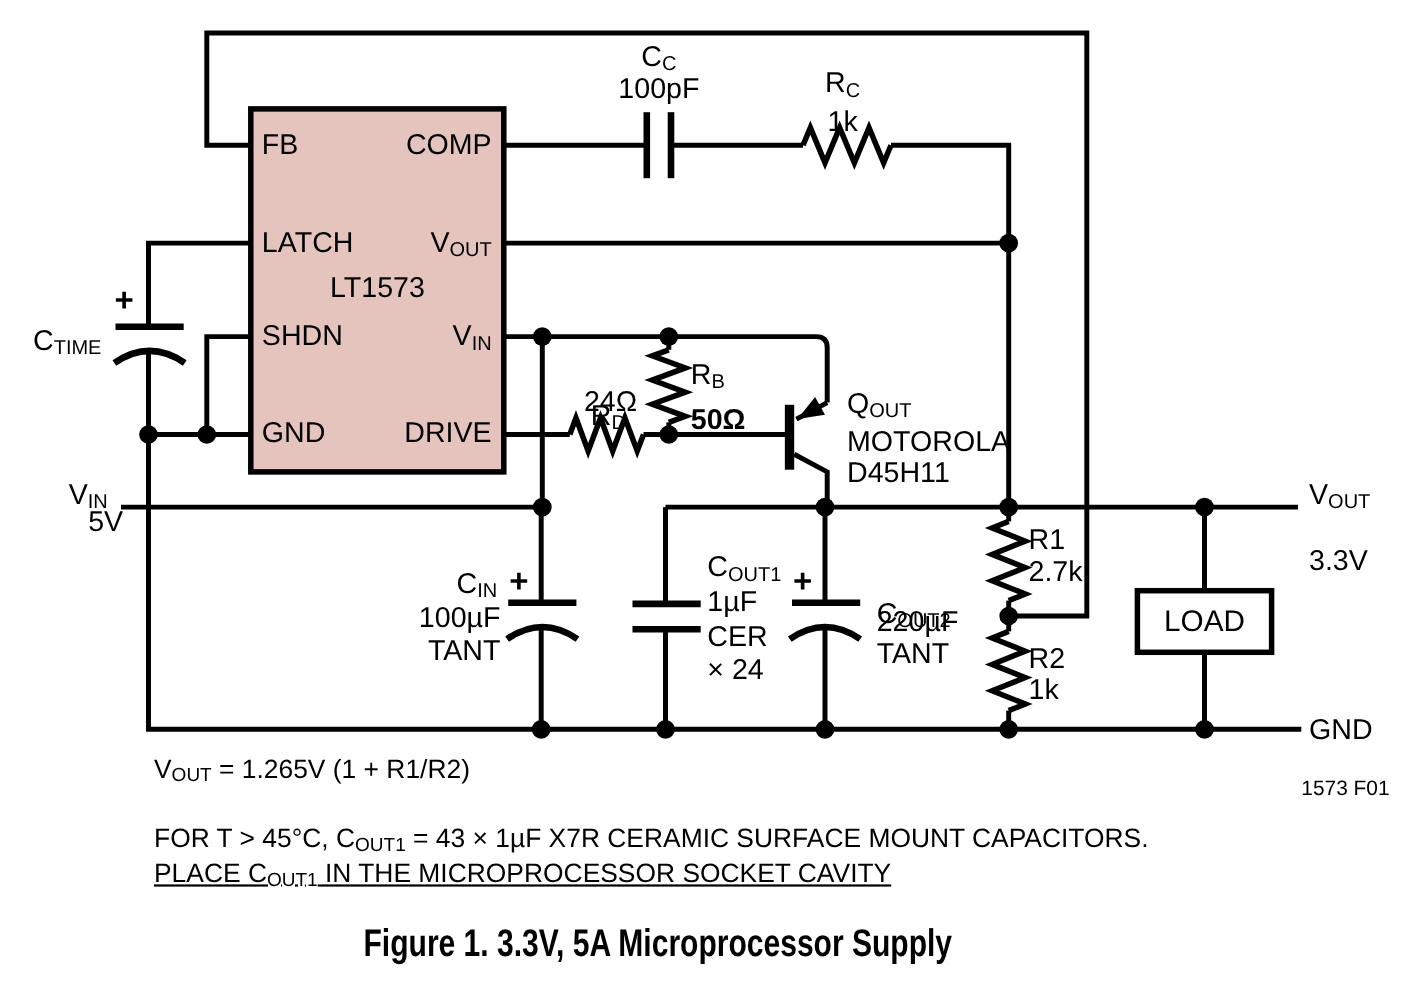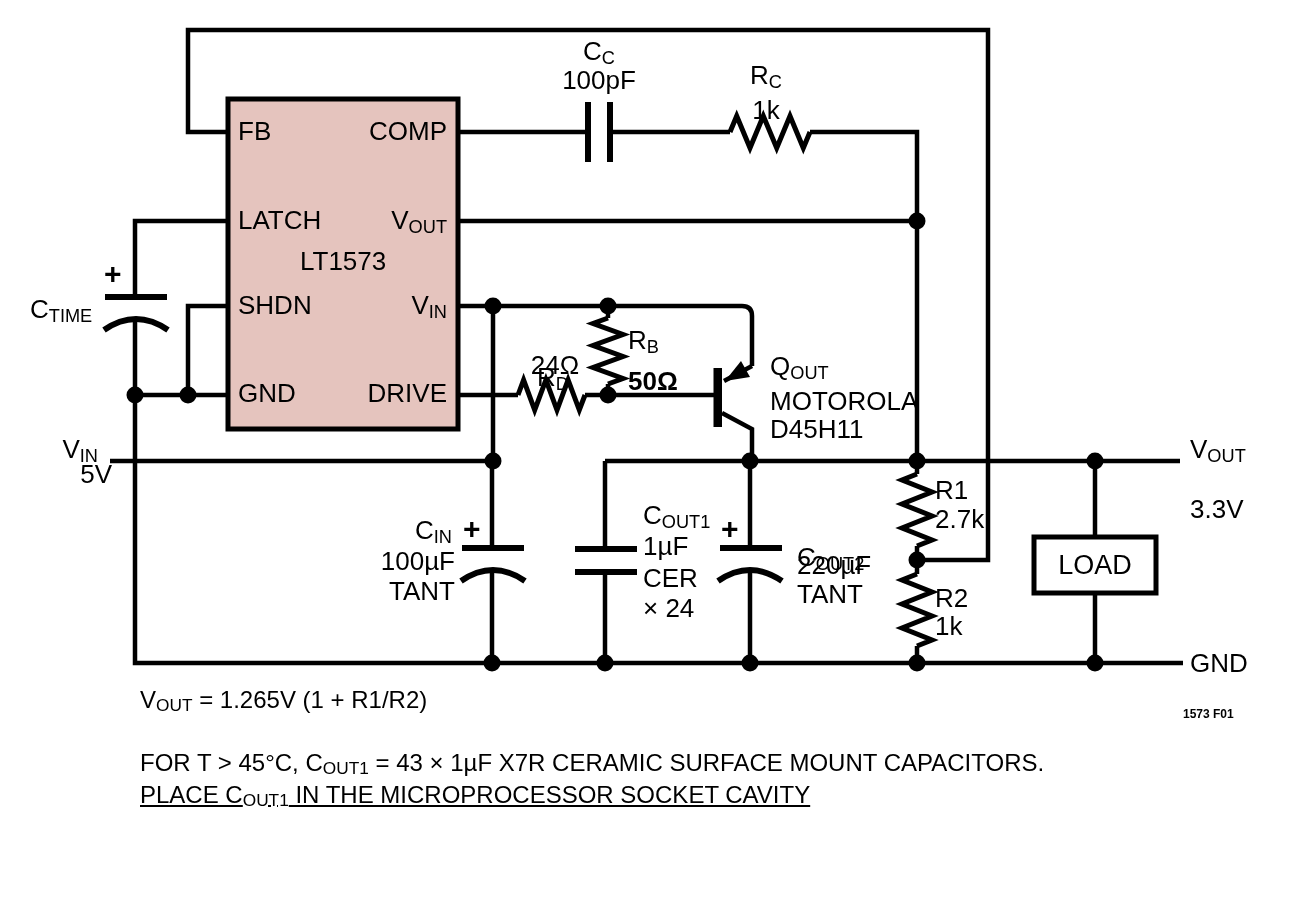--- a/index.html
+++ b/index.html
@@ -6,21 +6,21 @@
   #stage{position:relative;width:1292px;height:902px;background:#fff;overflow:hidden;
          font-family:"Liberation Sans",sans-serif;color:#000;}
   #schematic{position:absolute;left:0;top:0;}
   .lbl{position:absolute;font-size:26px;line-height:1.05;white-space:nowrap;color:#000;}
   .lbl sub{font-size:70%;line-height:0;vertical-align:-0.22em;letter-spacing:0;}
   .ctr{transform:translateX(-50%);}
   .rt{text-align:right;}
   .plus{font-size:30px;font-weight:bold;}
   .note{position:absolute;font-size:24px;line-height:1.1;white-space:nowrap;}
   .note sub{font-size:72%;line-height:0;vertical-align:-0.2em;}
-  .small{font-size:12px;font-weight:bold;}
+  .small{font-size:19px;}
   .loadlbl{position:absolute;display:flex;align-items:center;justify-content:center;font-size:27px;}
   .caption-wrap{position:absolute;left:255px;top:838px;width:545px;text-align:center;}
   .caption-text{display:inline-block;font-size:35px;font-weight:bold;transform:scaleX(0.78);transform-origin:center;white-space:nowrap;}
 </style>
 </head>
 <body>
 
 <div id="stage">
 
   <svg id="schematic" width="1292" height="902" viewBox="0 0 1292 902">
@@ -176,14 +176,17 @@
   <div class="lbl rt" style="right:1180px;top:461px;text-align:right;">5V</div>
   <div class="lbl" style="left:1190px;top:436px;"><span>V</span><sub>OUT</sub></div>
   <div class="lbl" style="left:1190px;top:468px;margin-top:28px;">3.3V</div>
   <div class="lbl" style="left:1190px;top:650px;">GND</div>
   <div class="lbl small" style="left:1183px;top:708px;">1573 F01</div>
 
   <div class="note" style="left:140px;top:687px;"><span>V</span><sub>OUT</sub><span> = 1.265V (1 + R1/R2)</span></div>
   <div class="note" style="left:140px;top:750px;"><span>FOR T &gt; 45°C, C</span><sub>OUT1</sub><span> = 43 × 1µF X7R CERAMIC SURFACE MOUNT CAPACITORS.</span></div>
   <div class="note" style="left:140px;top:782px;text-decoration:underline;"><span>PLACE C</span><sub>OUT1</sub><span> IN THE MICROPROCESSOR SOCKET CAVITY</span></div>
 
+  <div class="caption-wrap">
+    <span class="caption-text">Figure 1. 3.3V, 5A Microprocessor Supply</span>
+  </div>
 
 </div>
 
 </body></html>

